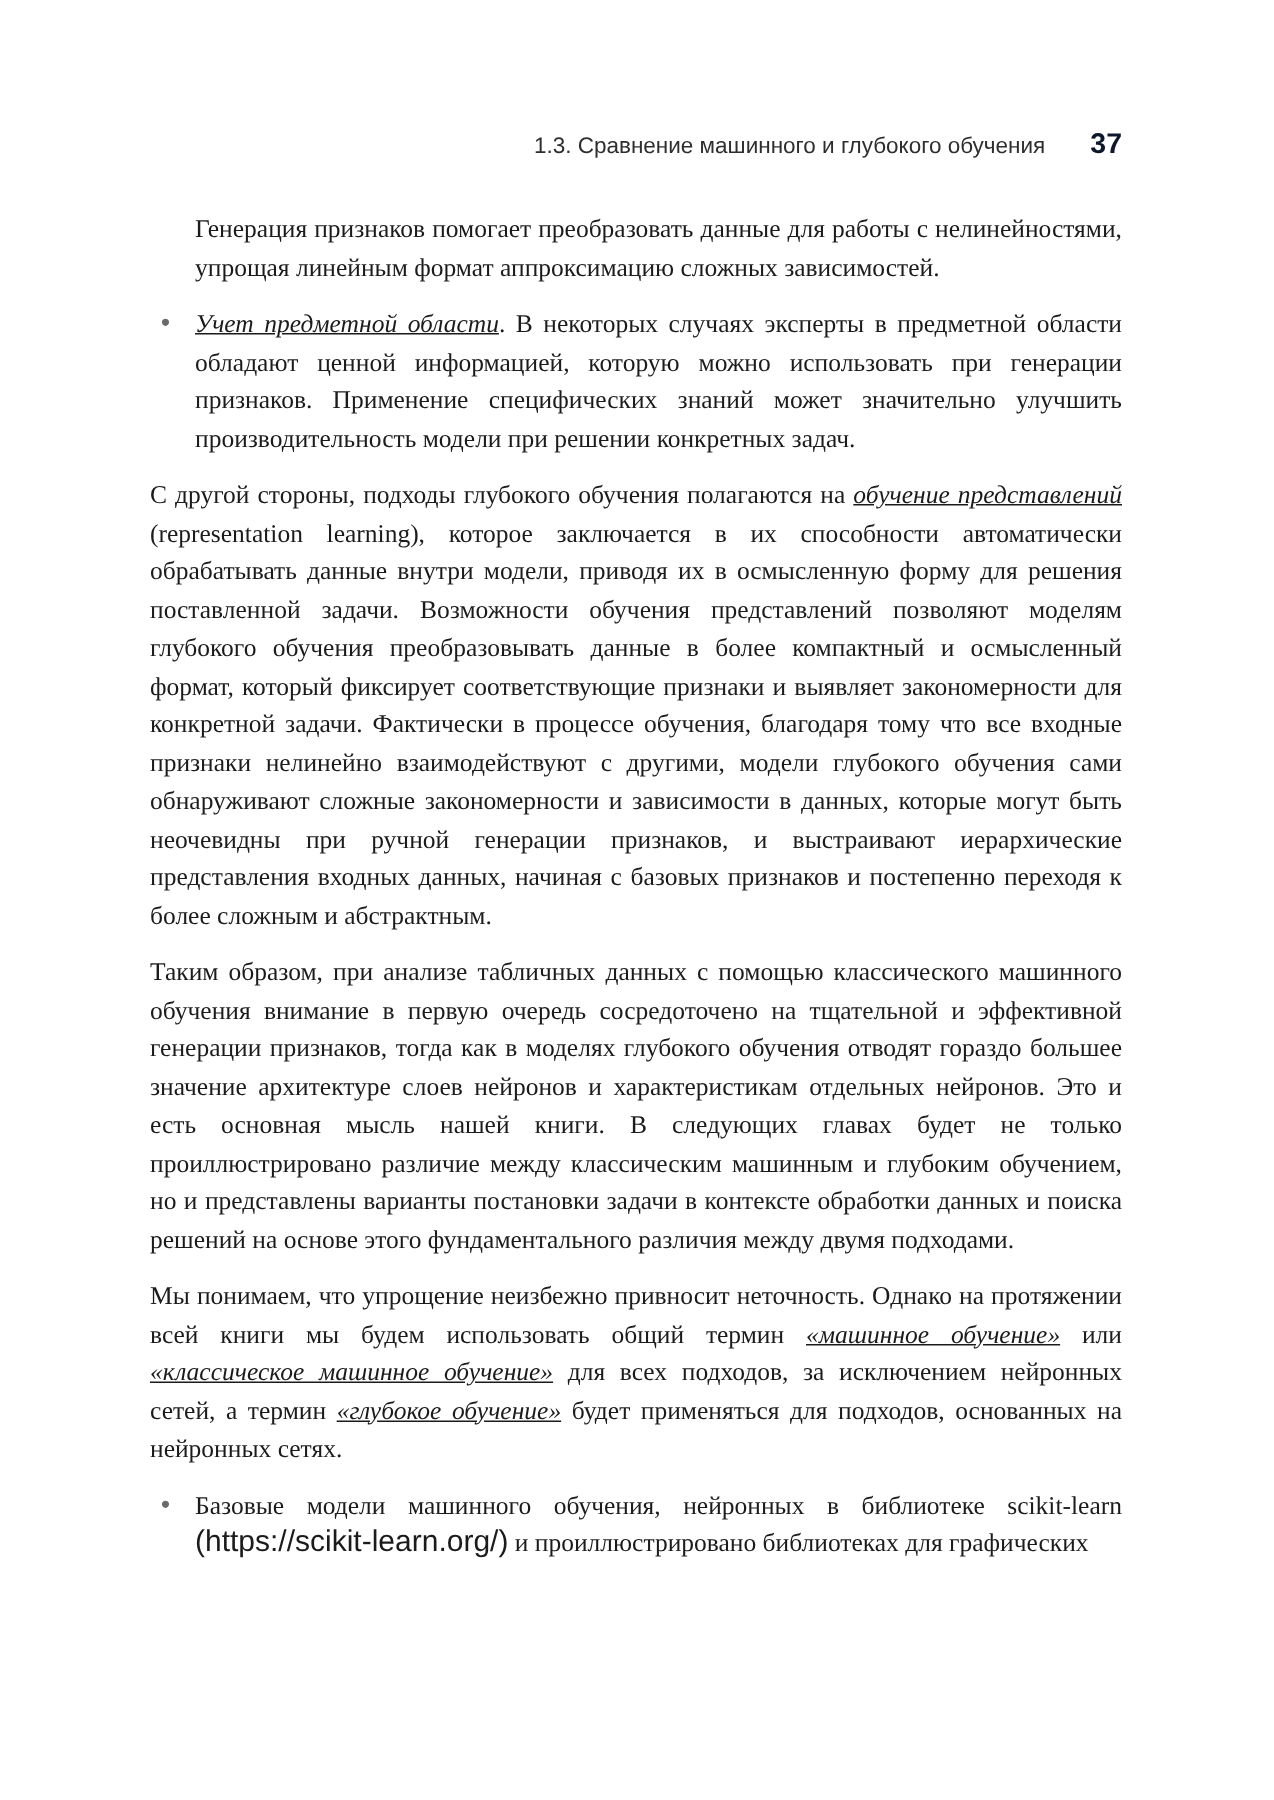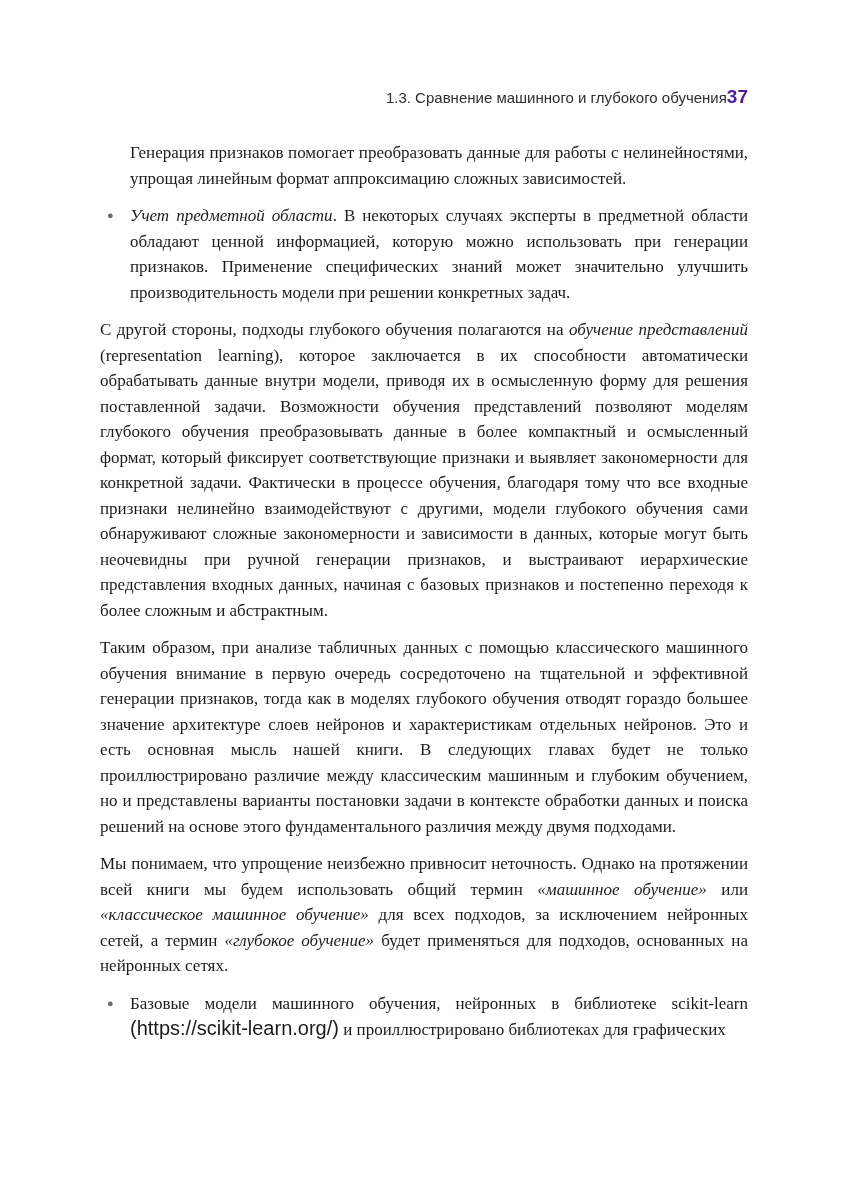--- a/index.html
+++ b/index.html
@@ -18,28 +18,29 @@
     box-sizing: border-box;
   }
   .running-head {
     position: absolute;
     top: 86px;
     left: 100px;
     width: 648px;
     display: flex;
     justify-content: flex-end;
     align-items: baseline;
+    gap: 30px;
     font-family: "Liberation Sans", sans-serif;
     font-size: 15px;
     color: #2e2e2e;
   }
   .head-num {
     font-weight: 700;
     font-size: 19px;
-    color: #4c1d95;
+    color: #0f172a;
   }
   .body-text {
     position: absolute;
     top: 140px;
     left: 100px;
     width: 648px;
     font-size: 17px;
     line-height: 25.5px;
     text-align: justify;
     hyphens: auto;
@@ -62,20 +63,21 @@
   .bullet {
     position: absolute;
     left: 7px;
     top: 0;
     font-size: 11px;
     line-height: 25.5px;
     color: #6a6a6a;
   }
   .it {
     font-style: italic;
+    text-decoration: underline;
   }
   .url {
     font-family: "Liberation Sans", sans-serif;
     font-size: 20px;
   }
 </style>
 </head>
 <body>
 
 <div class="page">

